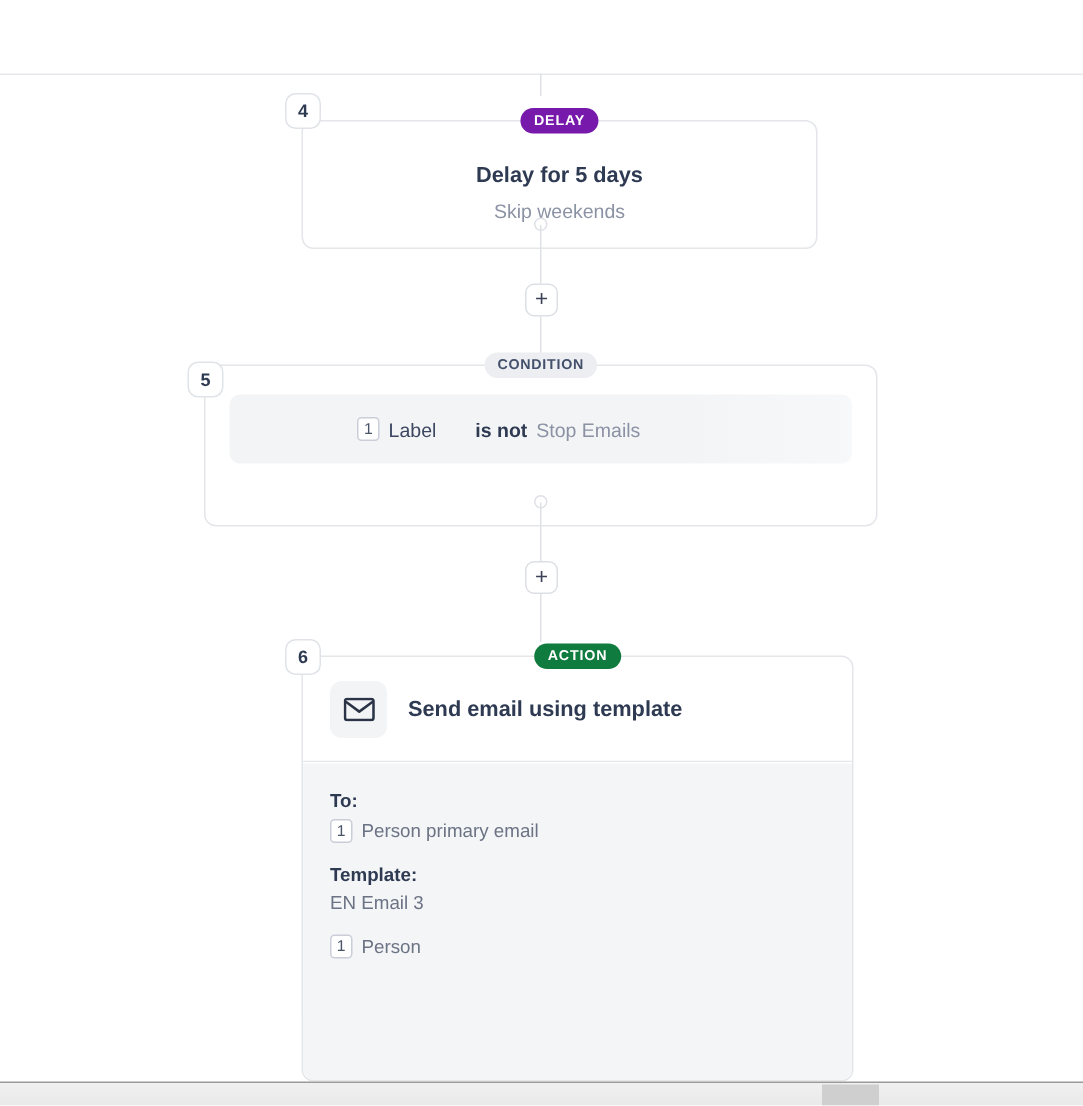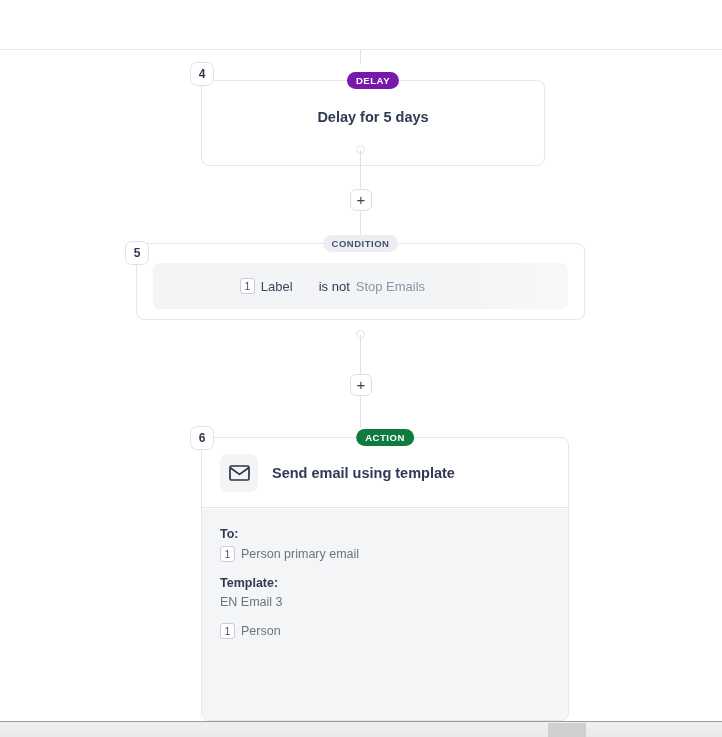--- a/index.html
+++ b/index.html
@@ -173,21 +173,21 @@
     height: 16px;
     padding: 0 3px;
     border: 1px solid #c9ced8;
     border-radius: 3px;
     background: #ffffff;
     font-size: 10.5px;
     color: #4a5468;
     box-sizing: border-box;
   }
   .cond-field { color: #3c4660; }
-  .cond-op { color: #2e3a52; font-weight: 400; padding-left: 20px; }
+  .cond-op { color: #2e3a52; font-weight: 700; padding-left: 20px; }
   .cond-val { color: #8b92a4; text-align: center; }
 
   
   .action-head {
     position: absolute;
     left: 0; top: 0;
     right: 0;
     height: 70px;
     display: flex;
     align-items: center;
@@ -266,31 +266,32 @@
 
 <div id="canvas">
 
   <div class="top-divider"></div>
 
   <div class="conn" style="left:360px; top:49px; height:15px;"></div>
 
   <div class="node" style="left:201px; top:64px; width:344px; height:86px;margin-top:16px;">
     <div class="pill pill-delay">DELAY</div>
     <div class="delay-title">Delay for 5 days</div>
+    <div class="delay-sub">Skip weekends</div>
   </div>
   <div class="num-badge" style="left:190px; top:62px;">4</div>
   <div class="dot" style="left:356px; top:145px;"></div>
 
   <div class="conn" style="left:360px; top:150px; height:39px;"></div>
   <div class="plus-btn" style="left:350px; top:189px;">
     <span>+</span>
   </div>
   <div class="conn" style="left:360px; top:211px; height:32px;"></div>
 
-  <div class="node" style="left:136px; top:243px; width:449px; height:77px;">
+  <div class="node" style="left:136px; top:243px; width:449px; height:108px;">
     <div class="pill pill-condition">CONDITION</div>
     <div class="cond-card">
       <div class="cond-row">
         <span class="chip">1</span>
         <span class="cond-field">Label</span>
         <span class="cond-op">is not</span>
         <span class="cond-val">Stop Emails</span>
       </div>
     </div>
   </div>

